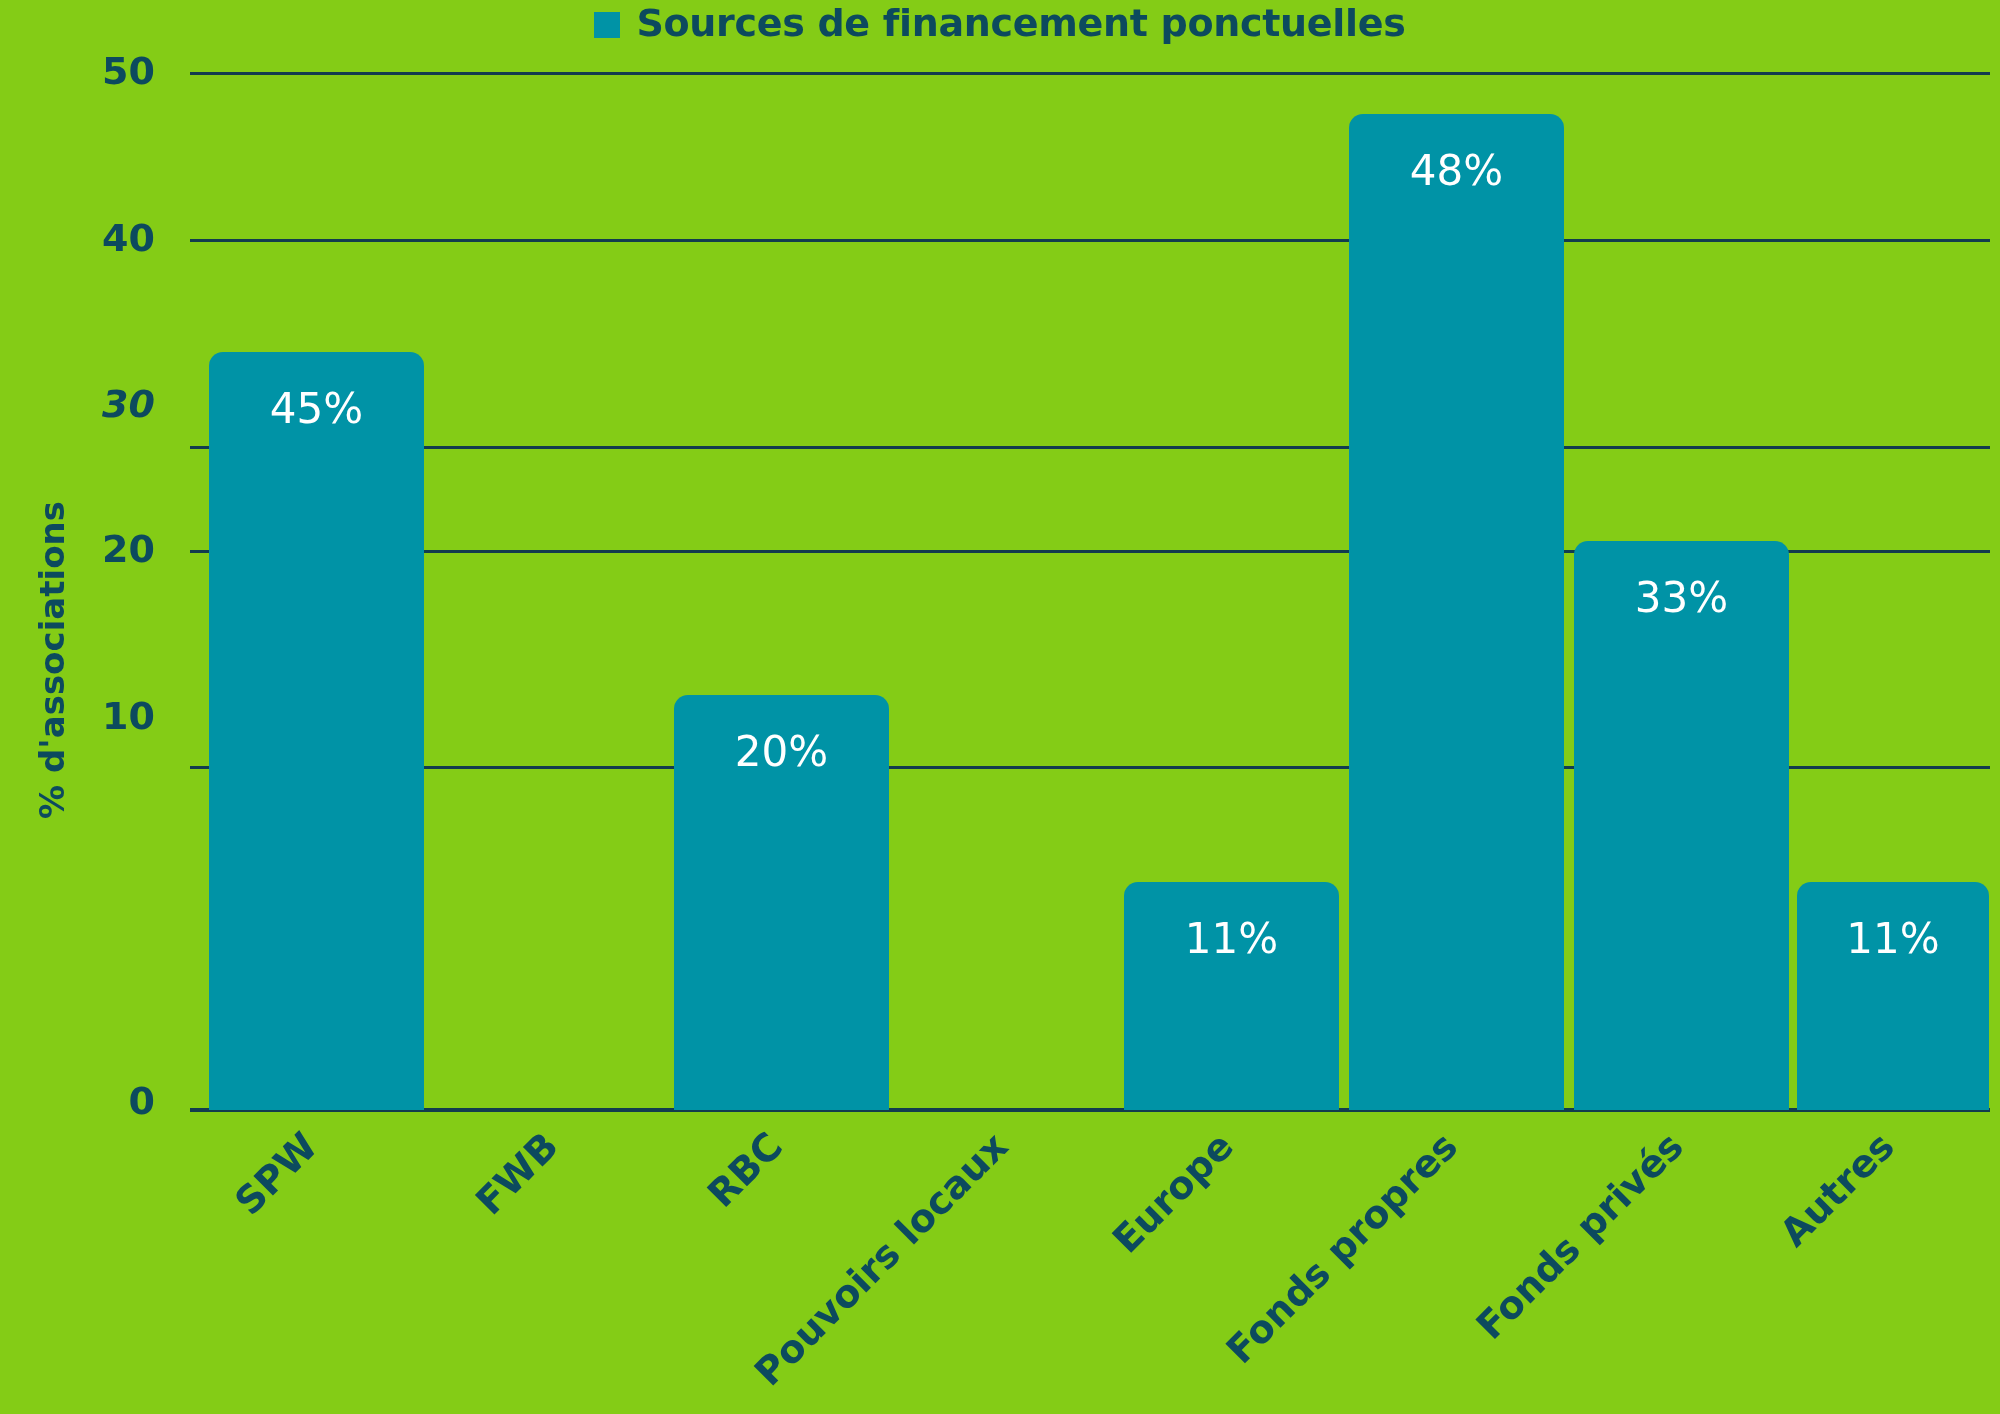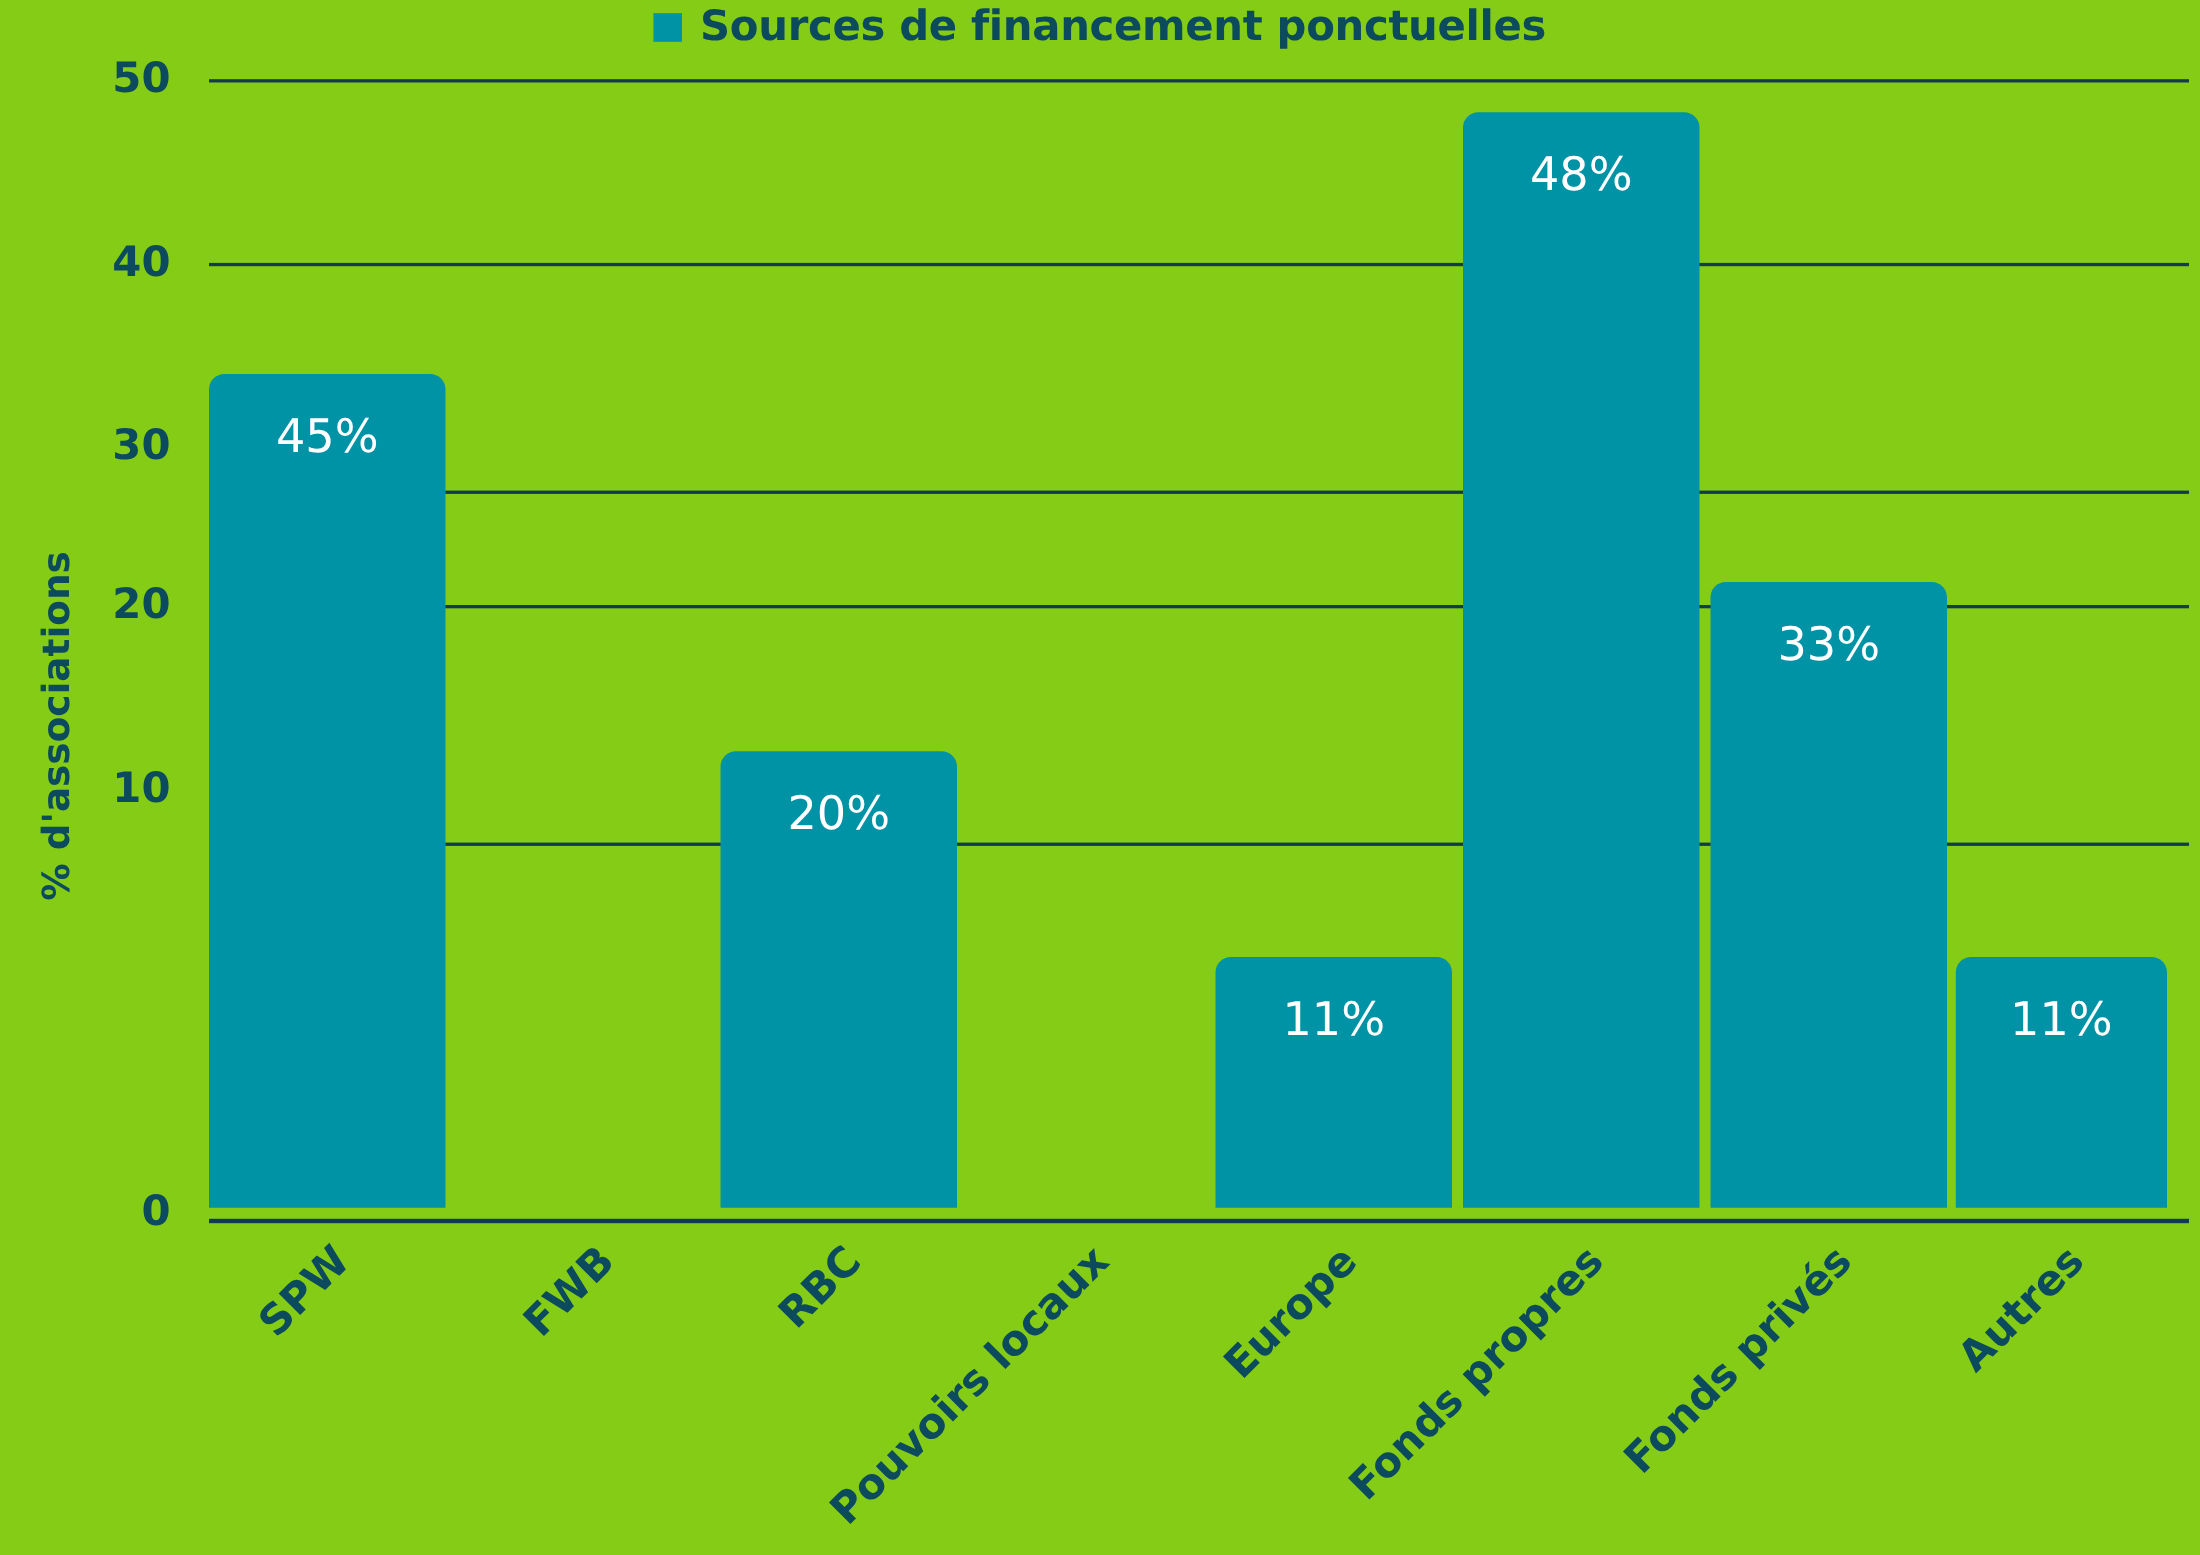--- a/index.html
+++ b/index.html
@@ -106,22 +106,23 @@
   
   .bars-layer {
     position: absolute;
     left: 190px;
     top: 72px;
     width: 1800px;
     height: 1038px;
   }
   .bar-slot {
     position: absolute;
-    bottom: 12px;
+    bottom: 0;
     height: 100%;
+    margin-left: 19px;
   }
   .bar {
     position: absolute;
     bottom: 0;
     left: 0;
     width: 100%;
     background: #0093A6;
     border-radius: 14px 14px 0 0;
   }
   .bar-label {
@@ -175,21 +176,21 @@
     <span class="legend-label">Sources de financement ponctuelles</span>
   </div>
 
   <div class="ytitle-wrap">
     <span class="ytitle">% d'associations</span>
   </div>
 
   <div>
     <div class="ytick-box" style="top:52px;">50</div>
     <div class="ytick-box" style="top:219px;">40</div>
-    <div class="ytick-box" style="top:385px;">30</div>
+    <div class="ytick-box" style="top:385px;font-style:italic;">30</div>
     <div class="ytick-box" style="top:530px;">20</div>
     <div class="ytick-box" style="top:697px;">10</div>
     <div class="ytick-box" style="top:1082px;">0</div>
   </div>
 
   <div class="plot">
     <div class="gridline" style="top:0px;"></div>
     <div class="gridline" style="top:167px;"></div>
     <div class="gridline" style="top:374px;"></div>
     <div class="gridline" style="top:478px;"></div>

